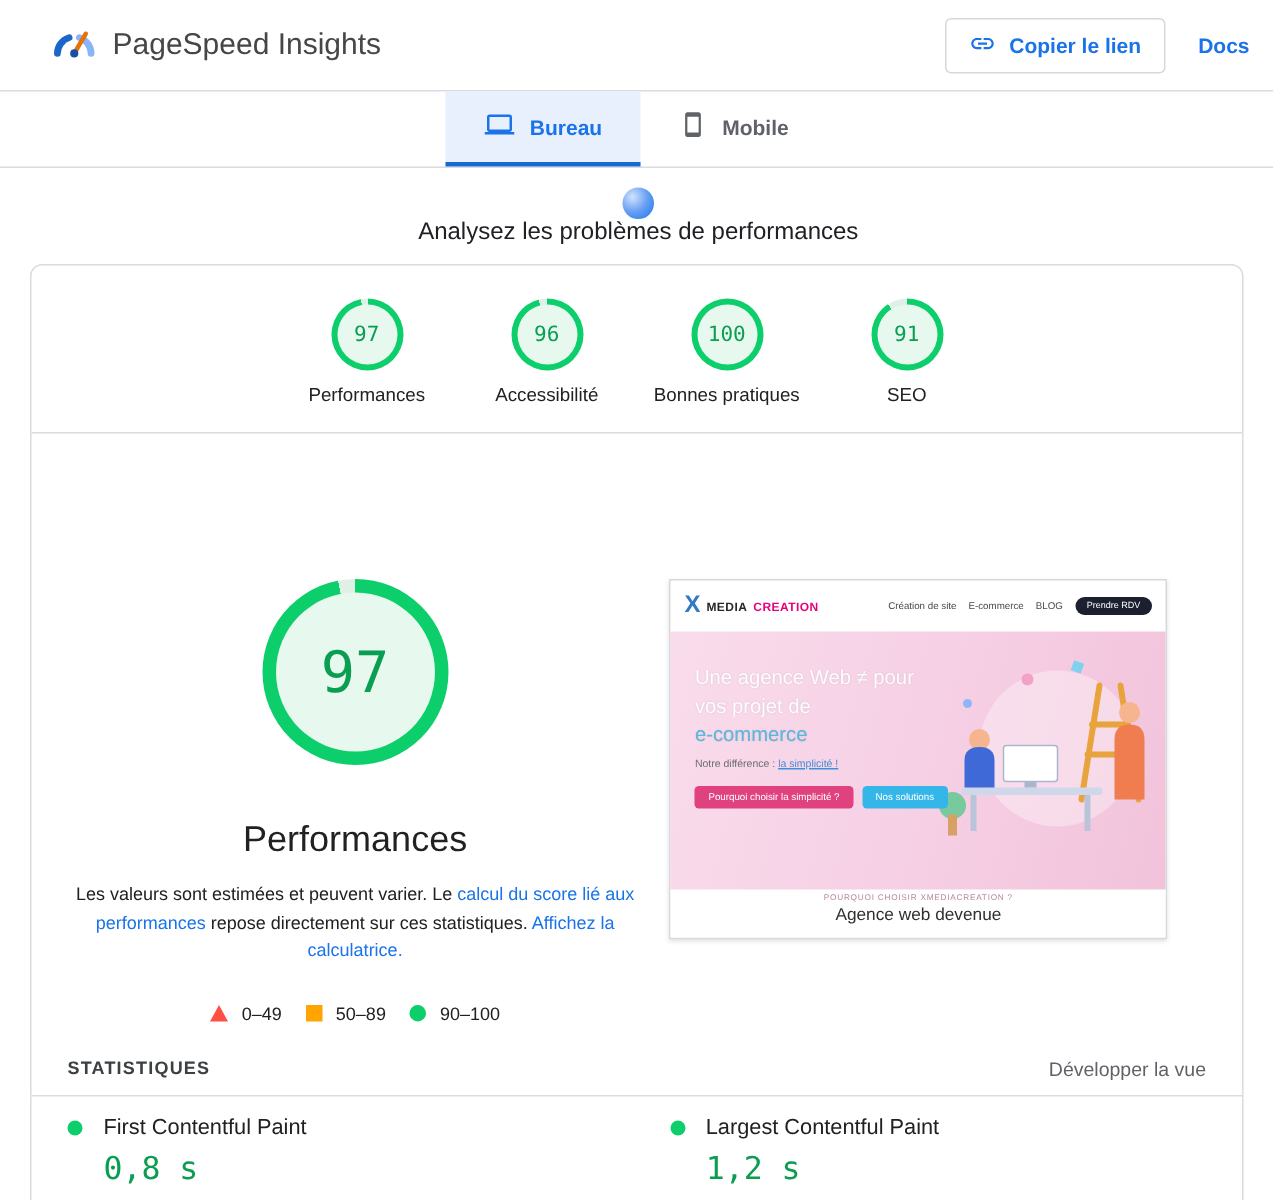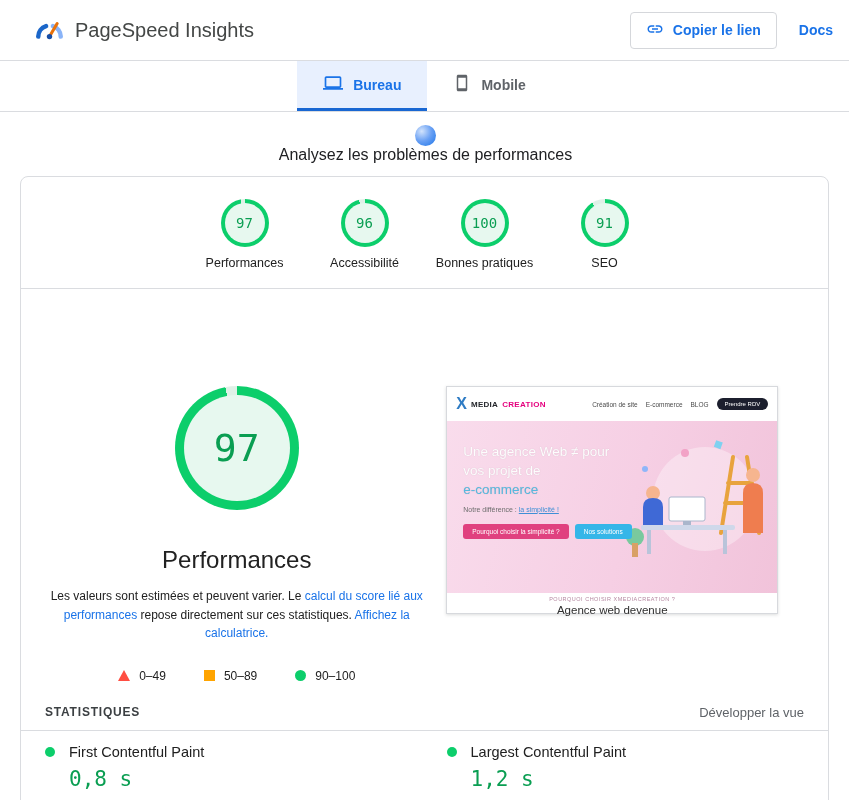--- a/index.html
+++ b/index.html
@@ -42,21 +42,21 @@
   .card-divider{border-top:1px solid var(--border);}
   
   .main-row{display:flex;padding:97px 28px 0;}
   .col{flex:1;}
   .perf-col{display:flex;flex-direction:column;align-items:center;}
   .gauge-b{width:124px;height:124px;border-radius:50%;position:relative;}
   .gauge-b .inner{position:absolute;inset:9px;border-radius:50%;background:var(--green-fill);display:flex;align-items:center;justify-content:center;font-family:"DejaVu Sans Mono",monospace;font-size:38px;color:var(--green-text);}
   .perf-title{margin-top:36px;font-size:24px;color:var(--text-dark);font-weight:normal;}
   .perf-desc{margin-top:13px;max-width:392px;text-align:center;font-size:12px;line-height:1.55;color:var(--text-dark);}
   .perf-desc .lnk{color:var(--blue);cursor:pointer;}
-  .legend{margin-top:26px;display:flex;align-items:center;gap:38px;font-size:12px;color:var(--text-dark);}
+  .legend{margin-top:26px;display:flex;align-items:center;gap:16px;font-size:12px;color:var(--text-dark);}
   .legend-item{display:flex;align-items:center;gap:9px;}
   .tri{width:0;height:0;border-left:6px solid transparent;border-right:6px solid transparent;border-bottom:11px solid #ff4e42;}
   .sq{width:11px;height:11px;background:#ffa400;}
   .dot-lg{width:11px;height:11px;border-radius:50%;background:var(--green);}
   
   .shot-col{display:flex;justify-content:center;align-items:flex-start;}
   .shot{width:332px;border:1px solid #d7d9dd;background:#fff;box-shadow:0 1px 3px rgba(60,64,67,.18);}
   .shot-header{height:34px;display:flex;align-items:center;padding:0 9px;gap:4px;}
   .shot-logo-x{font-weight:bold;font-size:16px;color:#2f7cc4;}
   .shot-brand-1{font-size:8px;font-weight:bold;color:#24262b;letter-spacing:.3px;}
@@ -65,21 +65,21 @@
   .shot-cta{background:#1c1f2e;color:#fff;font-size:6px;padding:3px 8px;border-radius:9px;white-space:nowrap;}
   .shot-hero{position:relative;height:172px;background:linear-gradient(105deg,#f9dcec 0%,#f6cfe4 55%,#f1c3da 100%);padding:22px 0 0 16px;overflow:hidden;}
   .hero-h1{font-size:13.5px;color:#fdfdfd;line-height:1.4;font-weight:500;text-shadow:0 0 1px rgba(150,120,140,.35);position:relative;z-index:2;}
   .hero-h1 .alt{color:#56b9de;}
   .hero-sub{margin-top:6px;font-size:7px;color:#6d6d6d;position:relative;z-index:2;}
   .hero-sub .lnk{color:#3f8fd6;text-decoration:underline;}
   .hero-btns{margin-top:11px;display:flex;gap:6px;position:relative;z-index:2;}
   .hbtn1{background:#e0417f;color:#fff;font-size:6.5px;padding:4px 9px;border-radius:3px;}
   .hbtn2{background:#35b6e8;color:#fff;font-size:6.5px;padding:4px 9px;border-radius:3px;}
   .hero-art{position:absolute;right:2px;top:14px;z-index:1;}
-  .shot-footer{height:20px;text-align:center;padding-top:3px;background:#fff;}
+  .shot-footer{height:32px;text-align:center;padding-top:3px;background:#fff;}
   .sf-kicker{font-size:5.5px;color:#b587a0;letter-spacing:.5px;}
   .sf-title{font-size:11.5px;color:#2f2f2f;margin-top:2px;}
   
   .stats-head{margin-top:22px;padding:0 24px;display:flex;align-items:center;justify-content:space-between;}
   .stats-title{font-size:12px;font-weight:bold;color:#3c4043;letter-spacing:.8px;}
   .stats-expand{font-size:13px;color:var(--text-gray);cursor:pointer;}
   .stats-rule{border-top:1px solid var(--border);margin-top:10px;}
   .metrics{display:grid;grid-template-columns:1fr 1fr;column-gap:44px;padding:0 24px;}
   .metric{border-bottom:1px solid var(--border);padding:13px 0 22px;}
   .metric-top{display:flex;align-items:center;gap:14px;font-size:14.5px;color:var(--text-dark);}

